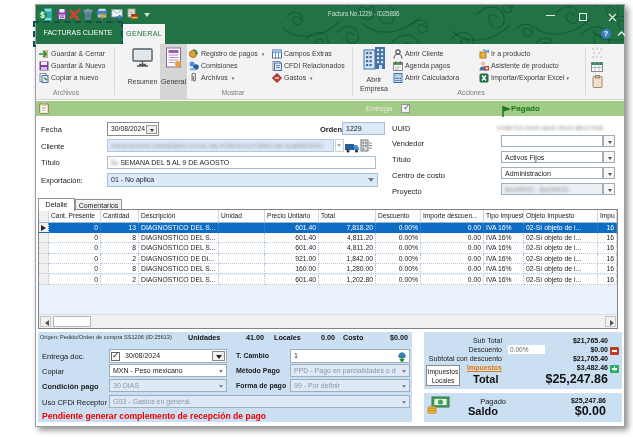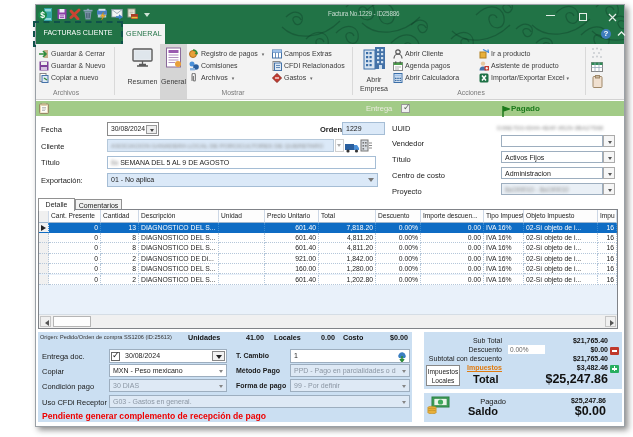--- a/index.html
+++ b/index.html
@@ -527,21 +527,21 @@
         </span></div>
     <div class="bsl" style="left:198px;top:20px;font-weight:bold;font-size:7px;">T. Cambio</div>
     <div class="cmb" style="left:252px;top:17px;width:120px;height:14px;">1<svg style="position:absolute;right:1px;top:0.5px;" width="12" height="12" viewBox="0 0 12 12">
           <path d="M3,7 A3,3 0 0 1 3,3 A3.5,3.5 0 0 1 9.5,4 A2.5,2.5 0 0 1 9,7 Z" fill="#3a7ec0"></path>
           <path d="M6,5 L6,10 M4,8 L6,10.5 L8,8" stroke="#2e8b3a" stroke-width="1.6" fill="none"></path>
         </svg></div>
     <div class="bsl" style="left:4px;top:35px;">Copiar</div>
     <div class="cmb" style="left:71px;top:32px;width:118px;height:13px;">MXN - Peso mexicano<span class="dd"></span></div>
     <div class="bsl" style="left:198px;top:35px;font-weight:bold;font-size:7px;">Método Pago</div>
     <div class="cmb dis" style="left:252px;top:32px;width:120px;height:13px;">PPD - Pago en parcialidades o d<span class="dd"></span></div>
-    <div class="bsl" style="left:4px;top:50px;">Condición pago</div>
+    <div class="bsl" style="left:4px;top:50px;font-weight:bold;">Condición pago</div>
     <div class="cmb dis" style="left:71px;top:47px;width:118px;height:13px;">30 DIAS<span class="dd"></span></div>
     <div class="bsl" style="left:198px;top:50px;font-weight:bold;font-size:7px;">Forma de pago</div>
     <div class="cmb dis" style="left:252px;top:47px;width:120px;height:13px;">99 - Por definir<span class="dd"></span></div>
     <div class="bsl" style="left:4px;top:66px;">Uso CFDi Receptor</div>
     <div class="cmb dis" style="left:71px;top:63px;width:301px;height:13px;">G03 - Gastos en general.<span class="dd"></span></div>
     <div class="abs" style="left:4px;top:79px;font-size:8.6px;font-weight:bold;color:#ee0000;white-space:nowrap;">Pendiente generar complemento de recepción de pago</div>
   </div>
   <div id="br1">
     <div class="tlab" style="left:0;top:5px;width:78px;">Sub Total</div>
     <div class="tval" style="left:84px;top:5px;width:100px;">$21,765.40</div>

